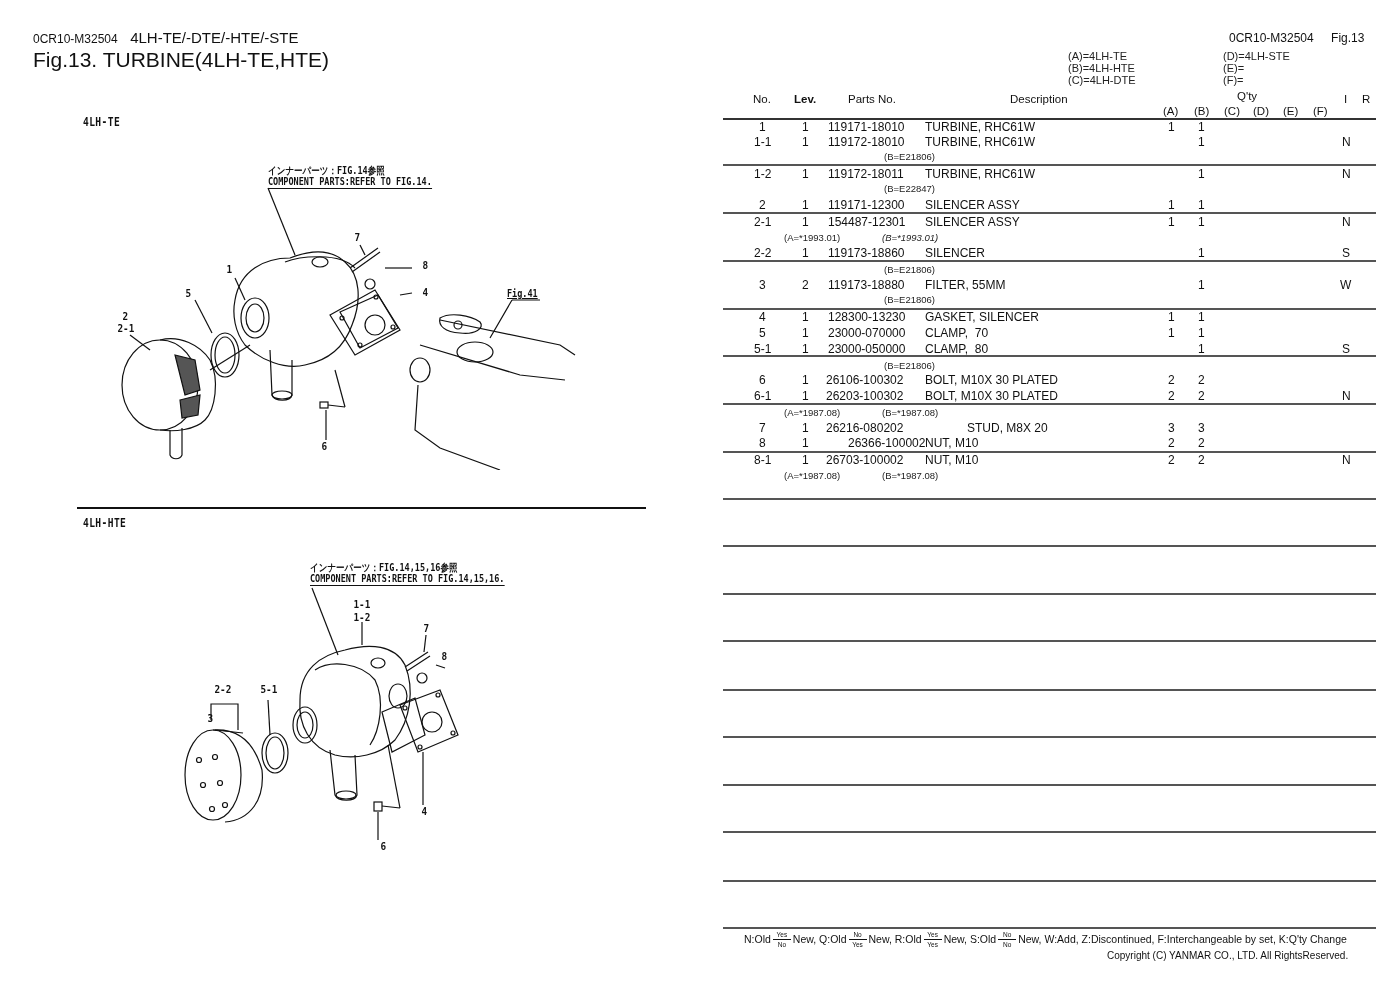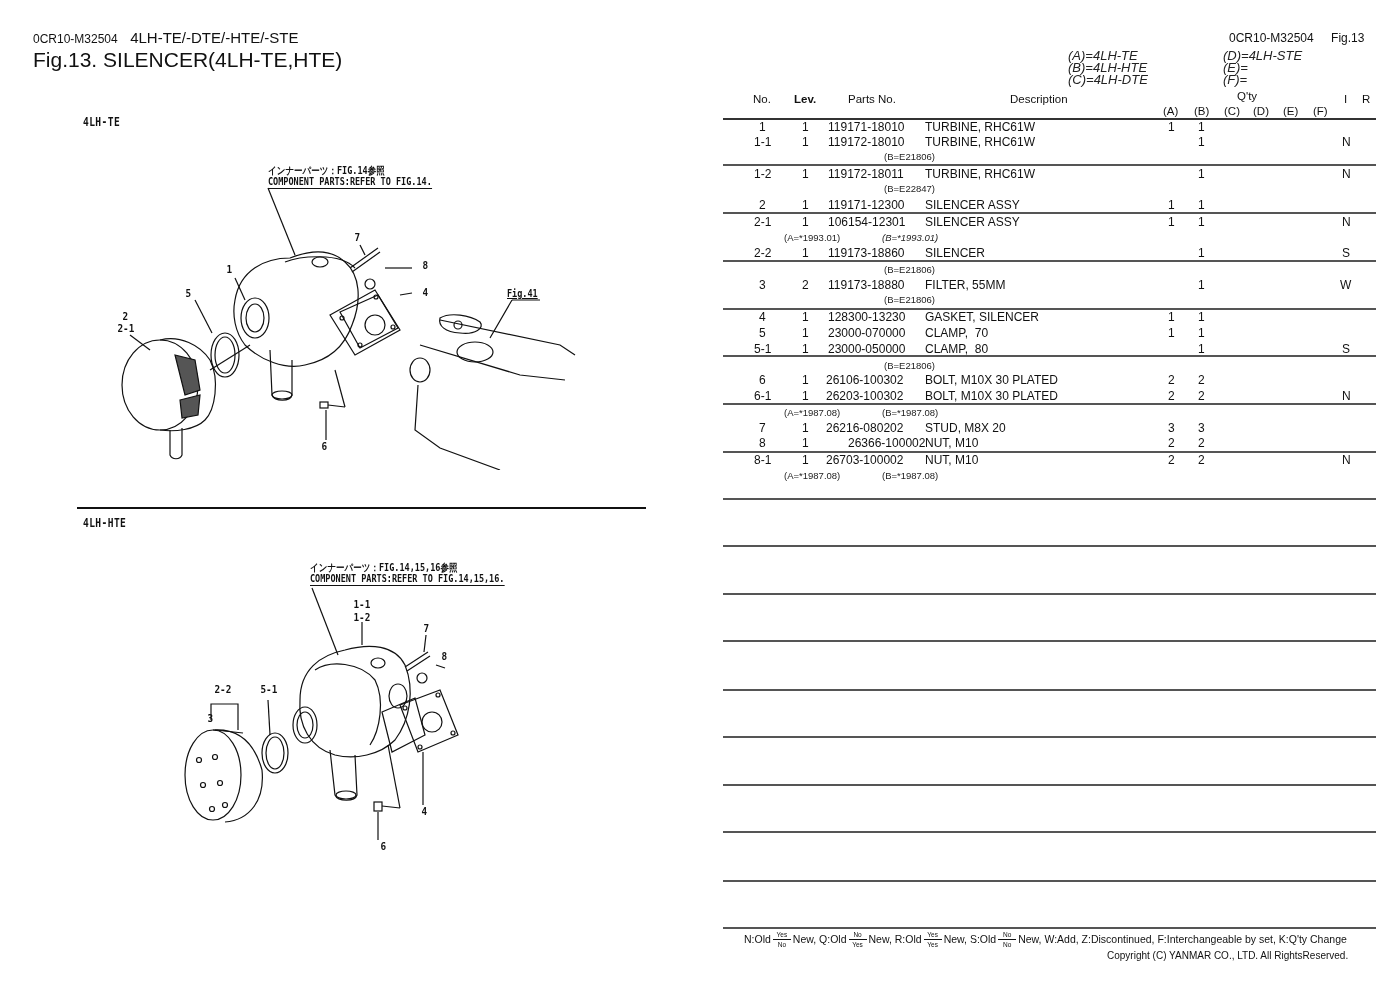--- a/index.html
+++ b/index.html
@@ -2,42 +2,42 @@
 <html><head>
 <meta charset="utf-8">
 <style>
   html, body { margin: 0; padding: 0; background: #ffffff; }
   body { width: 1400px; height: 990px; position: relative; overflow: hidden; font-family: "Liberation Sans", sans-serif; color: #111; }
   .abs { position: absolute; }
   .hdr-small { font-size: 12px; }
   .hdr-model { font-size: 15px; }
   .fig-title { font-size: 21px; }
   .sec-label { font-family: "DejaVu Sans Mono", monospace; font-size: 12px; font-weight: bold; transform: scaleX(0.8); transform-origin: left; letter-spacing: 0.5px; }
-  .legend { font-size: 13px; line-height: 12px; color: #222; font-style: italic; }
+  .legend { font-size: 11px; line-height: 12px; color: #222; }
   .col-hdr { font-size: 11.5px; }
   .cell { font-size: 12px; position: absolute; white-space: nowrap; }
   .note { font-size: 9.5px; position: absolute; white-space: nowrap; color: #222; }
   .hline { position: absolute; left: 723px; width: 653px; height: 1.5px; background: #555; }
   .hline.thick { height: 2px; background: #333; }
   .footer { font-size: 10.5px; white-space: nowrap; }
   .arrow-box { display: inline-block; position: relative; width: 20px; height: 14px; vertical-align: middle; margin: 0 1px; }
   .arrow-box .top { position: absolute; top: -2px; left: 0; width: 20px; text-align: center; font-size: 6.5px; }
   .arrow-box .bot { position: absolute; top: 8px; left: 0; width: 20px; text-align: center; font-size: 6.5px; }
   .arrow-box .ln { position: absolute; top: 6px; left: 1px; width: 18px; height: 1px; background: #111; }
   .callout-text { font-family: "DejaVu Sans Mono", monospace; font-size: 10px; font-weight: bold; line-height: 11px; transform: scaleX(0.85); transform-origin: left; white-space: nowrap; }
   .lbl { font-family: "DejaVu Sans Mono", monospace; font-size: 11px; font-weight: bold; position: absolute; transform: scaleX(0.85); }
 </style>
 </head>
 <body>
 
 <div class="abs" style="left:33px; top:29px;">
   <span class="hdr-small">0CR10-M32504</span>
   <span class="hdr-model" style="margin-left:8px;">4LH-TE/-DTE/-HTE/-STE</span>
 </div>
-<div class="abs fig-title" style="left:33px; top:48px;">Fig.13.  SILENCER(4LH-TE,HTE)</div>
+<div class="abs fig-title" style="left:33px; top:48px;">Fig.13.  TURBINE(4LH-TE,HTE)</div>
 
 <div class="abs sec-label" style="left:83px; top:115px;">4LH-TE</div>
 <div class="abs" style="left:268px; top:165px;">
   <div class="callout-text">インナーパーツ：FIG.14参照</div>
   <div class="callout-text" style="border-bottom:1px solid #111; padding-bottom:1px;">COMPONENT PARTS:REFER TO FIG.14.</div>
 </div>
 
 <svg class="abs" style="left:80px; top:150px;" width="520" height="320" viewBox="80 150 520 320">
   <g fill="none" stroke="#111" stroke-width="1.2">
 
@@ -260,21 +260,21 @@
   <span class="cell" style="left:802px; top:198px;">1</span>
   <span class="cell" style="left:828px; top:198px;">119171-12300</span>
   <span class="cell" style="left:925px; top:198px;">SILENCER ASSY</span>
   <span class="cell" style="left:1168px; top:198px;">1</span>
   <span class="cell" style="left:1198px; top:198px;">1</span>
 </div>
 
 <div>
   <span class="cell" style="left:754px; top:215px;">2-1</span>
   <span class="cell" style="left:802px; top:215px;">1</span>
-  <span class="cell" style="left:828px; top:215px;">106154-12301</span>
+  <span class="cell" style="left:828px; top:215px;">154487-12301</span>
   <span class="cell" style="left:925px; top:215px;">SILENCER ASSY</span>
   <span class="cell" style="left:1168px; top:215px;">1</span>
   <span class="cell" style="left:1198px; top:215px;">1</span>
   <span class="cell" style="left:1342px; top:215px;">N</span>
 </div>
 <span class="note" style="left:784px; top:232px;">(A=*1993.01)</span>
 <span class="note" style="left:882px; top:232px;font-style:italic;">(B=*1993.01)</span>
 
 <div>
   <span class="cell" style="left:754px; top:246px;">2-2</span>
@@ -342,21 +342,21 @@
   <span class="cell" style="left:1198px; top:389px;">2</span>
   <span class="cell" style="left:1342px; top:389px;">N</span>
 </div>
 <span class="note" style="left:784px; top:407px;">(A=*1987.08)</span>
 <span class="note" style="left:882px; top:407px;">(B=*1987.08)</span>
 
 <div>
   <span class="cell" style="left:759px; top:421px;">7</span>
   <span class="cell" style="left:802px; top:421px;">1</span>
   <span class="cell" style="left:826px; top:421px;">26216-080202</span>
-  <span class="cell" style="left:925px; top:421px;text-align:right;">STUD, M8X 20</span>
+  <span class="cell" style="left:967px; top:421px;text-align:right;">STUD, M8X 20</span>
   <span class="cell" style="left:1168px; top:421px;">3</span>
   <span class="cell" style="left:1198px; top:421px;">3</span>
 </div>
 
 <div>
   <span class="cell" style="left:759px; top:436px;">8</span>
   <span class="cell" style="left:802px; top:436px;">1</span>
   <span class="cell" style="left:848px; top:436px;">26366-100002</span>
   <span class="cell" style="left:925px; top:436px;">NUT, M10</span>
   <span class="cell" style="left:1168px; top:436px;">2</span>

